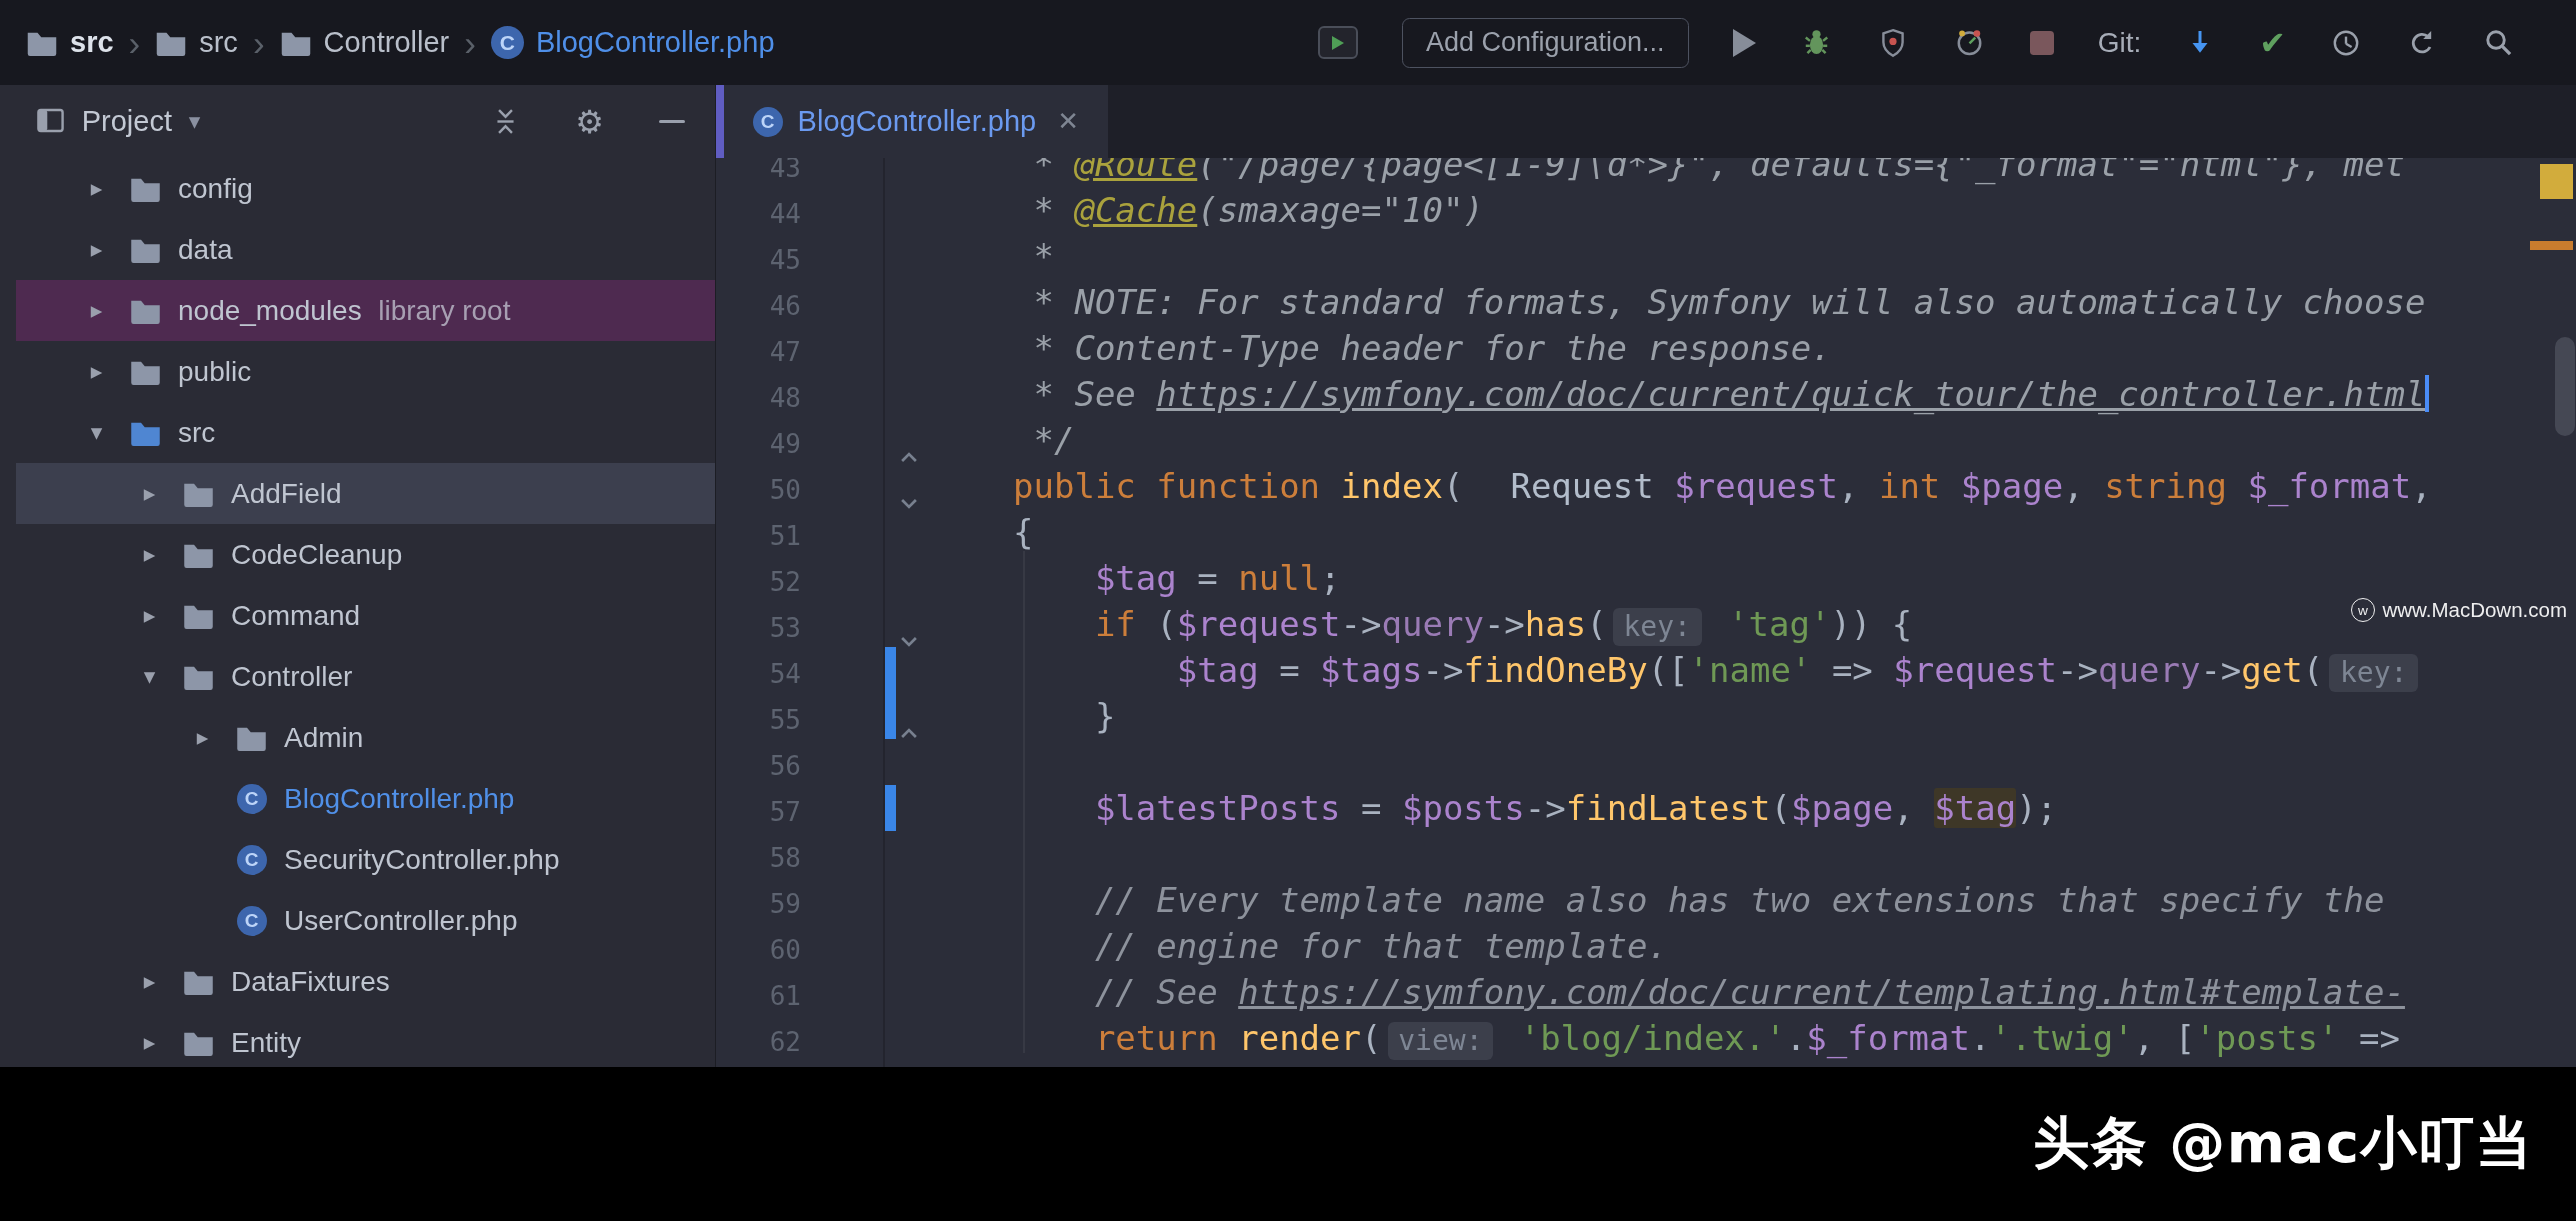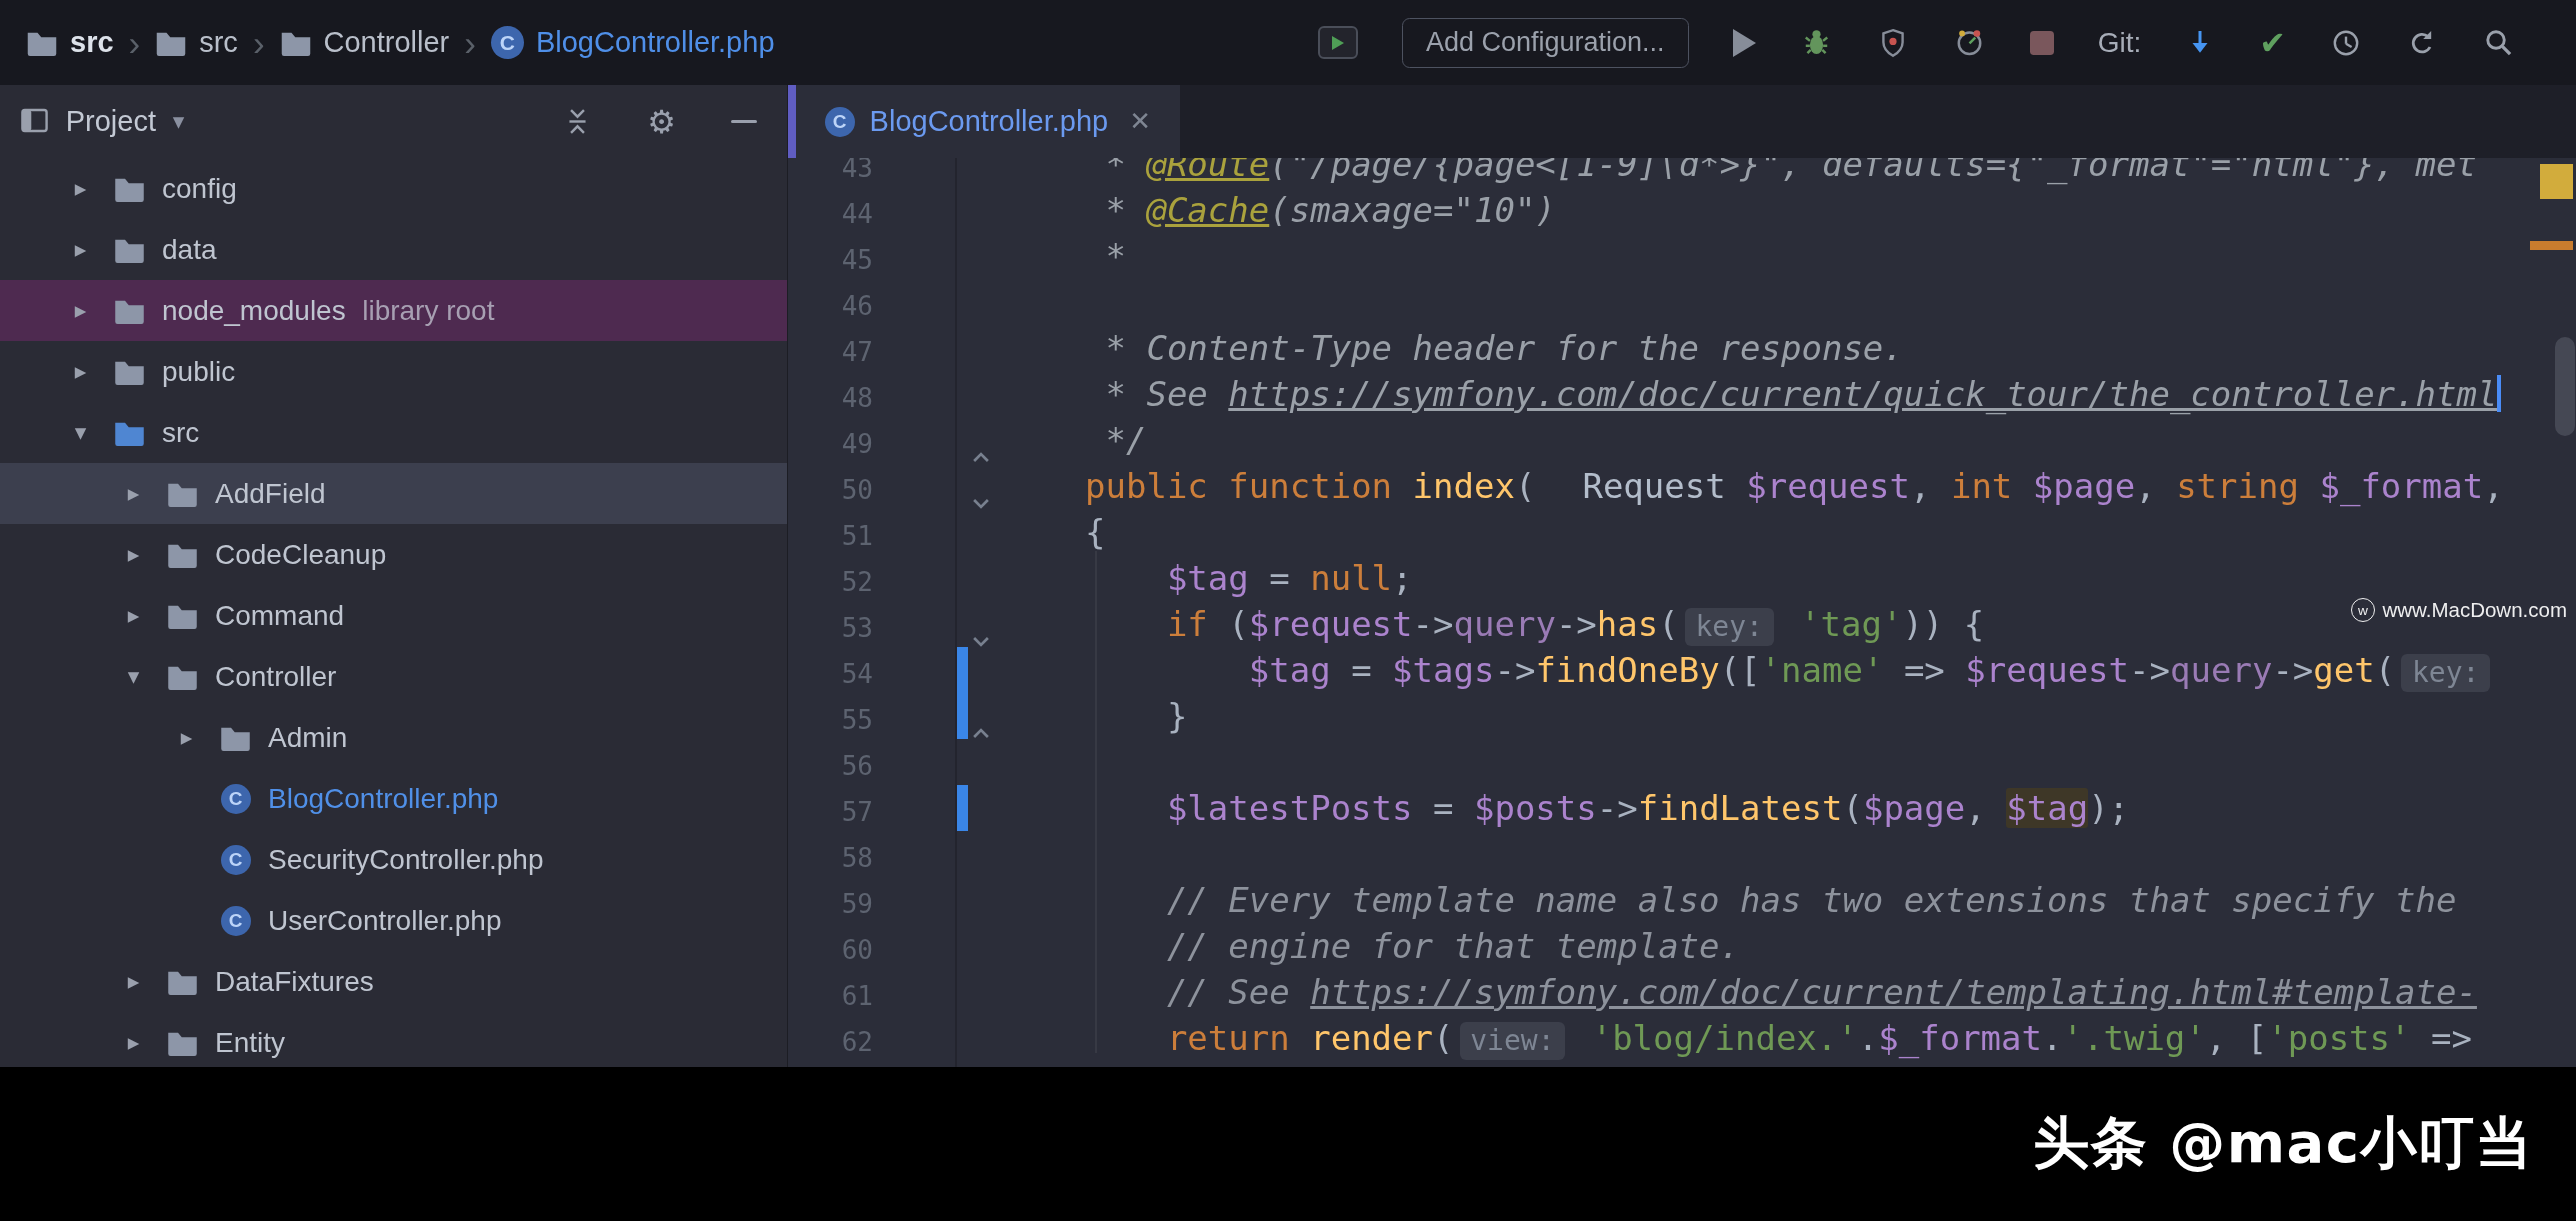--- a/index.html
+++ b/index.html
@@ -31,22 +31,22 @@
               border-top:14.5px solid transparent; border-bottom:14.5px solid transparent; }
   .stop-sq { width:24px; height:24px; background:#7a575c; border-radius:3.8px; }
   .git-label { color:#a7adb8; font-size:28px; }
   .commit-glyph { color:#5fa05f; font-size:32px; }
   .icon-btn { display:flex; align-items:center; justify-content:center; }
 
   
   .main { display:flex; height:982px; }
 
   
-  .project { width:788px; background:#2a2b35; border-right:1.5px solid #1c1d24;
-             display:flex; flex-direction:column; overflow:hidden; }
+  .project { width:716px; background:#2a2b35; border-right:1.5px solid #1c1d24;
+             display:flex; flex-direction:column; overflow:hidden;padding-left:16px; }
   .panel-header { height:73px; display:flex; align-items:center; padding:0 30px 0 20px; gap:16.7px; }
   .panel-title { color:#c3c9d4; font-size:29px; }
   .panel-caret { color:#8a90a0; font-size:23px; }
   .panel-icons { margin-left:auto; display:flex; align-items:center; gap:55px; }
   .gear-glyph { color:#9aa0ad; font-size:32px; }
   .min-bar { width:26px; height:3.8px; background:#9aa0ad; border-radius:1.5px; }
   .tree { flex:1; overflow:hidden; }
   .trow { display:flex; align-items:center; height:61px; gap:15px; font-size:28px;
           color:#bfc5d0; white-space:nowrap; cursor:default; }
   .trow.hl-excluded { background:#4e2a50; }
@@ -400,20 +400,21 @@
             <div class="cline">
               <span class="ln">44</span>
               <span class="ctext"><span class="sg-cmt"> * </span><span class="sg-doctag">@Cache</span><span class="sg-cmt">(smaxage="10")</span></span>
             </div>
             <div class="cline">
               <span class="ln">45</span>
               <span class="ctext"><span class="sg-cmt"> *</span></span>
             </div>
             <div class="cline">
               <span class="ln">46</span>
+              <span class="ctext"><span class="sg-cmt"> * NOTE: For standard formats, Symfony will also automatically choose</span></span>
             </div>
             <div class="cline">
               <span class="ln">47</span>
               <span class="ctext"><span class="sg-cmt"> * Content-Type header for the response.</span></span>
             </div>
             <div class="cline">
               <span class="ln">48</span>
               <span class="ctext"><span class="sg-cmt"> * See </span><span class="sg-cmtlink">https://symfony.com/doc/current/quick_tour/the_controller.html</span><span class="caret-bar"></span></span>
             </div>
             <div class="cline">

